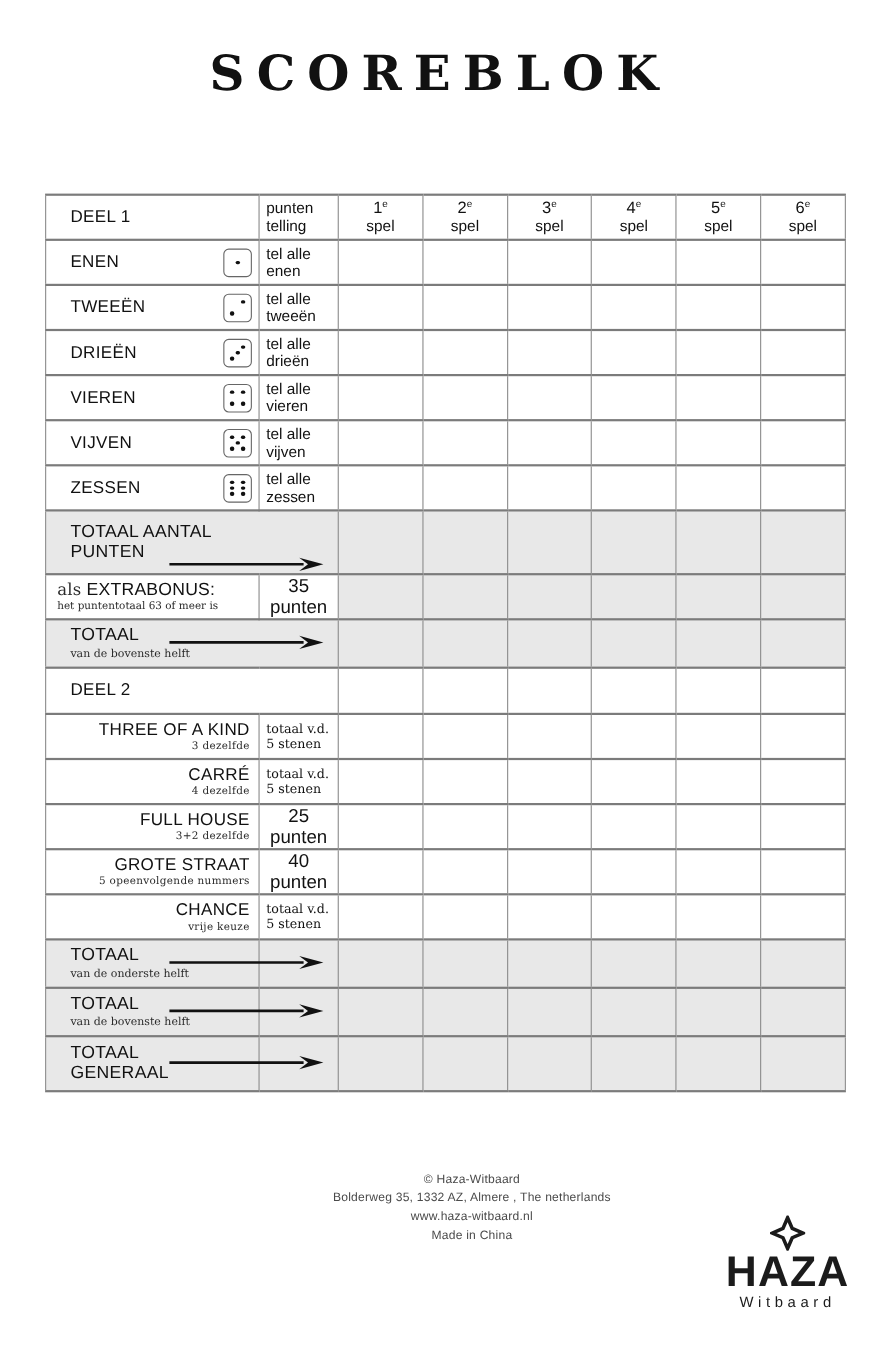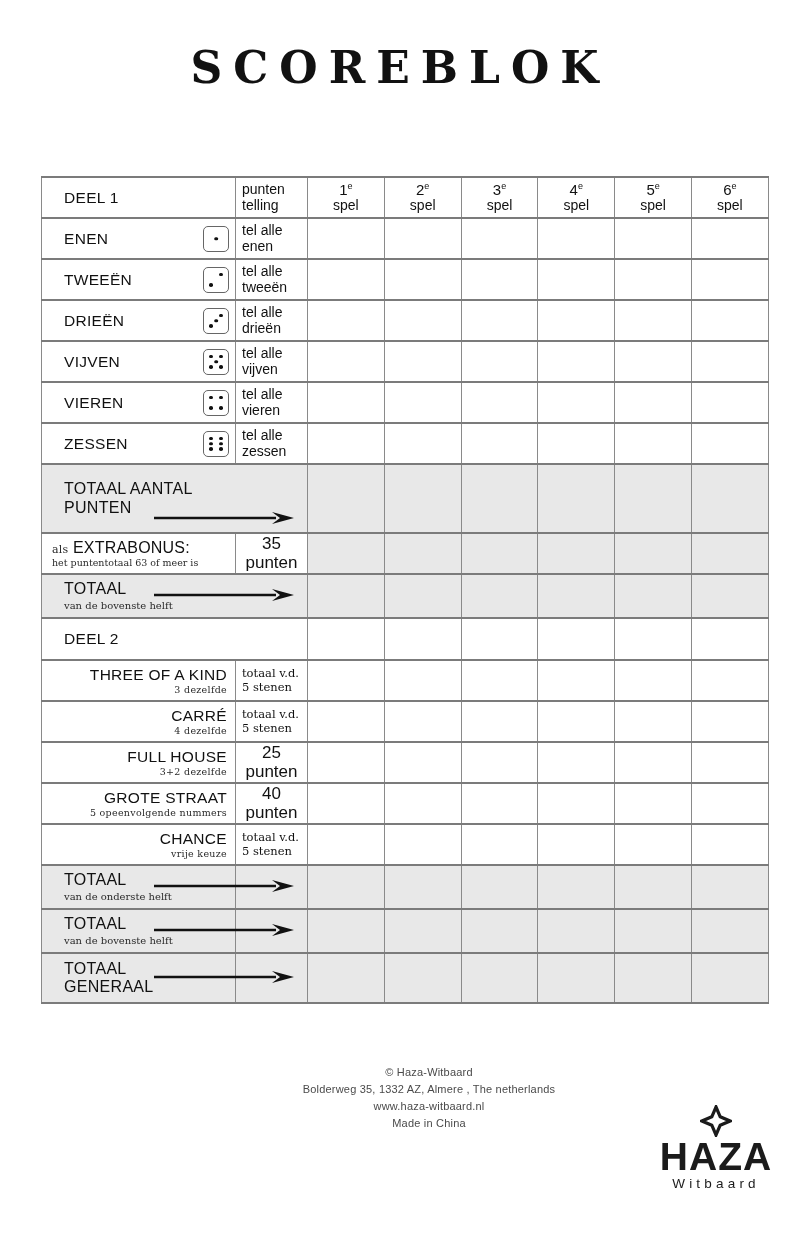--- a/index.html
+++ b/index.html
@@ -251,55 +251,55 @@
         <td></td>
         <td></td>
         <td></td>
         <td></td>
         <td></td>
       </tr>
 
       <tr class="thick-top">
         <td>
           <div class="rowlabel">
+            <span class="name">VIEREN</span>
+            <span class="die">
+                <i class="p-tl"></i>
+                <i class="p-tr"></i>
+                <i class="p-bl"></i>
+                <i class="p-br"></i>
+              </span>
+          </div>
+        </td>
+        <td>
+          <span class="ptcell"><span>tel alle</span><br><span>vieren</span></span>
+        </td>
+        <td></td>
+        <td></td>
+        <td></td>
+        <td></td>
+        <td></td>
+        <td></td>
+      </tr>
+
+      <tr class="thick-top">
+        <td>
+          <div class="rowlabel">
             <span class="name">VIJVEN</span>
             <span class="die">
                 <i class="p-tl"></i>
                 <i class="p-tr"></i>
                 <i class="p-c"></i>
                 <i class="p-bl"></i>
                 <i class="p-br"></i>
               </span>
           </div>
         </td>
         <td>
           <span class="ptcell"><span>tel alle</span><br><span>vijven</span></span>
-        </td>
-        <td></td>
-        <td></td>
-        <td></td>
-        <td></td>
-        <td></td>
-        <td></td>
-      </tr>
-
-      <tr class="thick-top">
-        <td>
-          <div class="rowlabel">
-            <span class="name">VIEREN</span>
-            <span class="die">
-                <i class="p-tl"></i>
-                <i class="p-tr"></i>
-                <i class="p-bl"></i>
-                <i class="p-br"></i>
-              </span>
-          </div>
-        </td>
-        <td>
-          <span class="ptcell"><span>tel alle</span><br><span>vieren</span></span>
         </td>
         <td></td>
         <td></td>
         <td></td>
         <td></td>
         <td></td>
         <td></td>
       </tr>
 
       <tr class="thick-top">
@@ -320,21 +320,21 @@
           <span class="ptcell"><span>tel alle</span><br><span>zessen</span></span>
         </td>
         <td></td>
         <td></td>
         <td></td>
         <td></td>
         <td></td>
         <td></td>
       </tr>
 
-      <tr class="gray thick-top" style="height:69px">
+      <tr class="gray thick-top" style="height:58px">
         <td colspan="2">
           <div class="arrowcell">
             <span class="t1">TOTAAL AANTAL</span>
             <span class="t1">PUNTEN</span>
             <span class="arrow" style="left:112px;top:32px;width:140px;">
               <svg width="140" height="12" viewBox="0 0 140 12">
                   <line x1="0" y1="6" x2="122" y2="6" stroke="#111" stroke-width="2.4"></line>
                   <polygon points="118,0 140,6 118,12 126,6" fill="#111"></polygon>
                 </svg>
             </span>
@@ -345,21 +345,21 @@
         <td></td>
         <td></td>
         <td></td>
         <td></td>
       </tr>
 
       <tr class="gray thick-top" style="height:41px">
         <td style="background:#fff">
           <div style="padding:0 6px 0 10px;">
             <span style="font-size:16px;letter-spacing:.2px;display:block;">
-              <span class="sub" style="display:inline;font-size:11px;">als</span>
+              <span class="sub" style="display:inline;font-size:15px;">als</span>
               <span>EXTRABONUS:</span>
             </span>
             <span class="sub">het puntentotaal 63 of meer is</span>
           </div>
         </td>
         <td style="background:#fff">
           <span class="ptcell big"><span>35</span><br><span>punten</span></span>
         </td>
         <td></td>
         <td></td>

